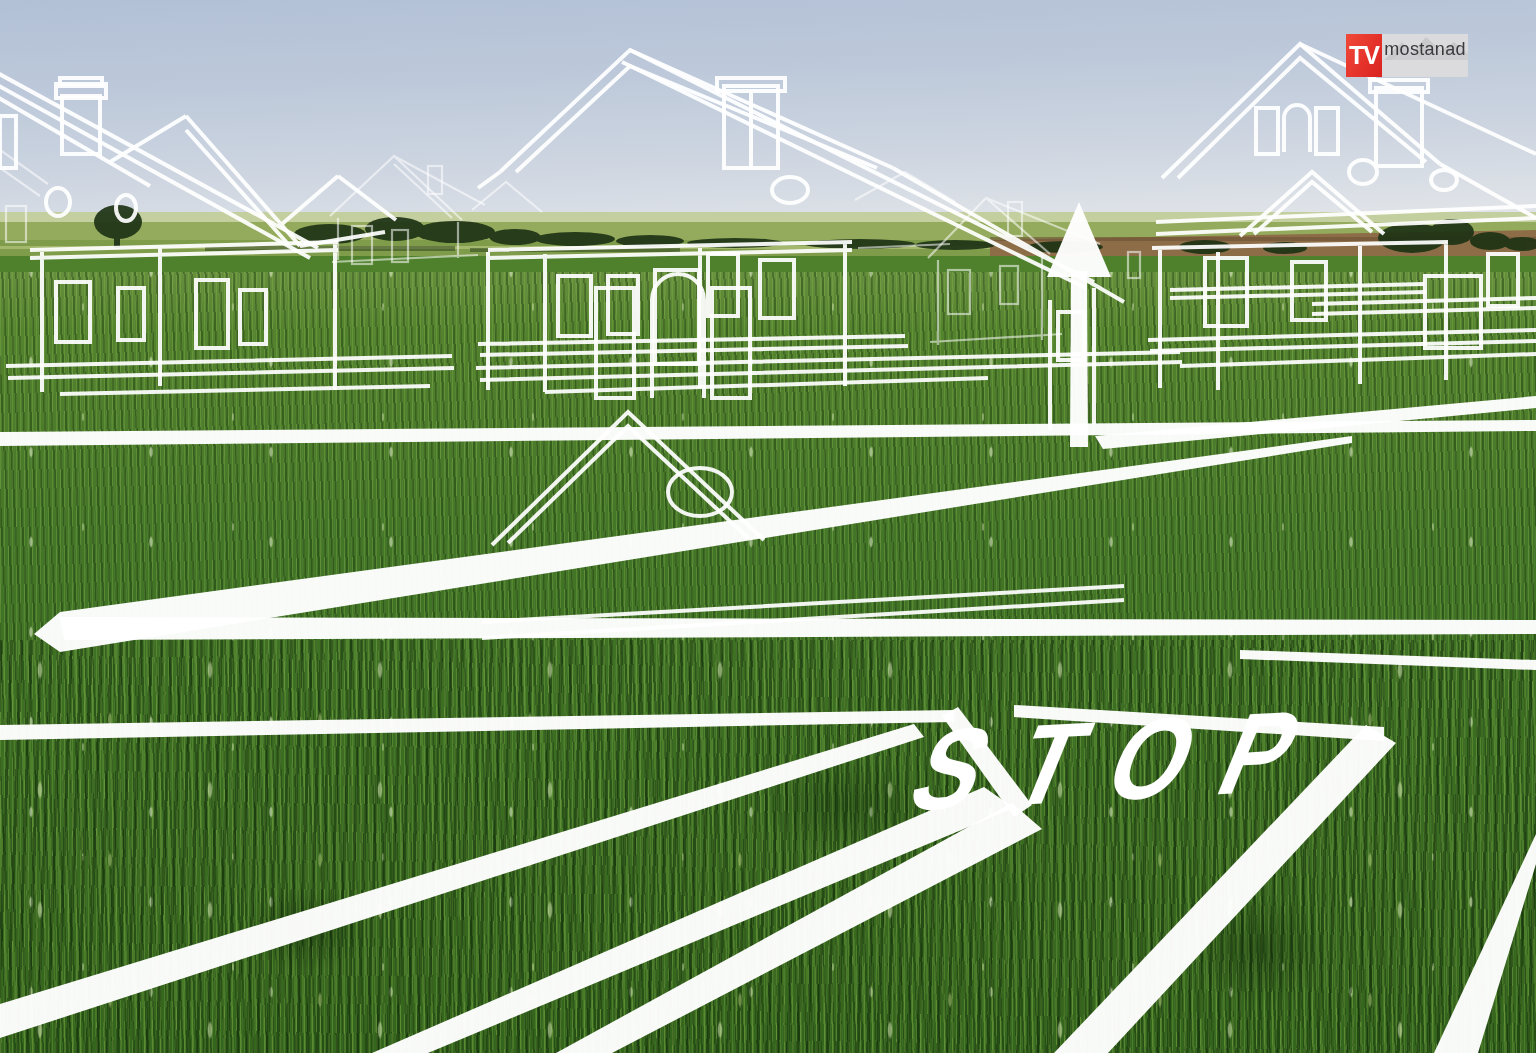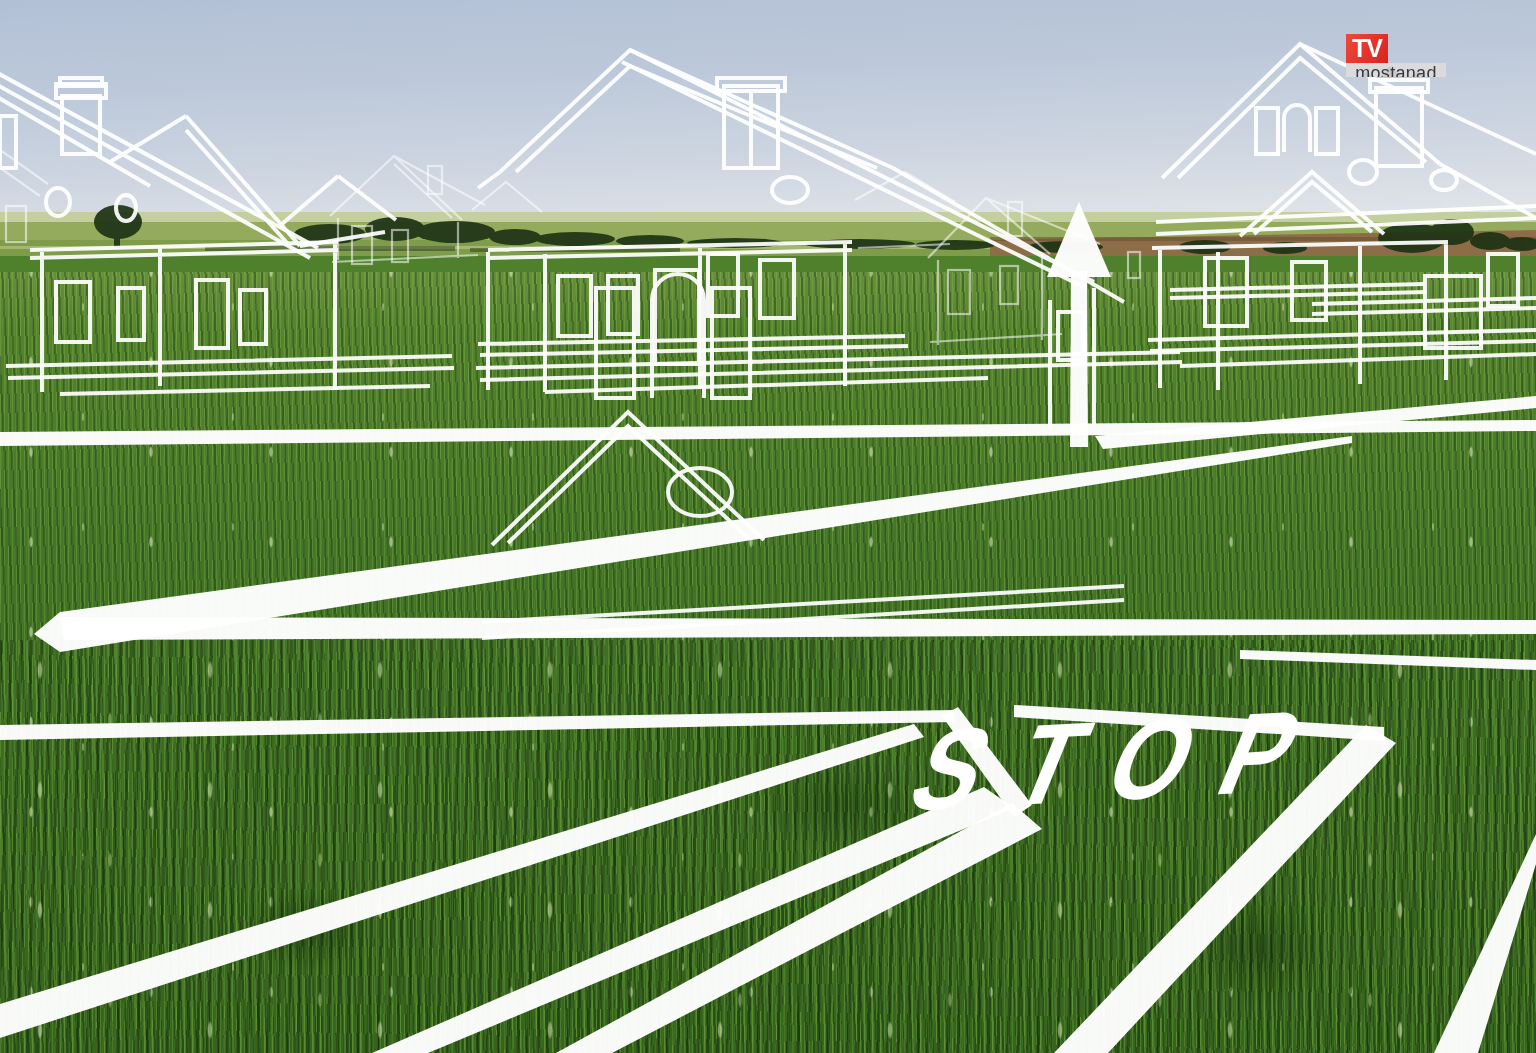--- a/index.html
+++ b/index.html
@@ -40,29 +40,29 @@
   svg{position:absolute;left:0;top:0;}
   .houses{stroke:rgba(255,255,255,.93);fill:none;stroke-width:3.5;}
   .houses .main{stroke-width:4;}
   .houses .faint{stroke-width:2.2;stroke:rgba(255,255,255,.55);}
   .roads polygon, .roads path{fill:#ffffff;fill-opacity:.97;stroke:none;}
   .stop-text{
     font-family:"Liberation Sans", sans-serif;font-weight:bold;
     fill:#ffffff;letter-spacing:30px;
   }
   
-  .logo{position:absolute;left:1346px;top:34px;width:122px;height:43px;display:flex;flex-direction:column;}
+  .logo{position:absolute;left:1346px;top:34px;width:122px;height:43px;display:flex;}
   .logo-red{
     width:42px;height:43px;background:linear-gradient(120deg,#ef4a38 0%,#e5332c 55%,#d9231f 100%);
     display:flex;align-items:center;justify-content:center;
     color:#fff;font-weight:bold;font-size:25px;letter-spacing:-1px;
   }
   .logo-gray{
     position:relative;width:100px;height:43px;background:#dbdbdd;
-    display:flex;align-items:center;justify-content:center;overflow:hidden;
+    display:flex;align-items:flex-start;justify-content:center;overflow:hidden;
   }
   .logo-gray svg{position:absolute;left:0;top:0;}
   .logo-brand{
     position:relative;color:#3a3a3e;font-size:18px;letter-spacing:.3px;line-height:1;
     margin-top:6px;
   }
 </style>
 </head>
 <body>
 

